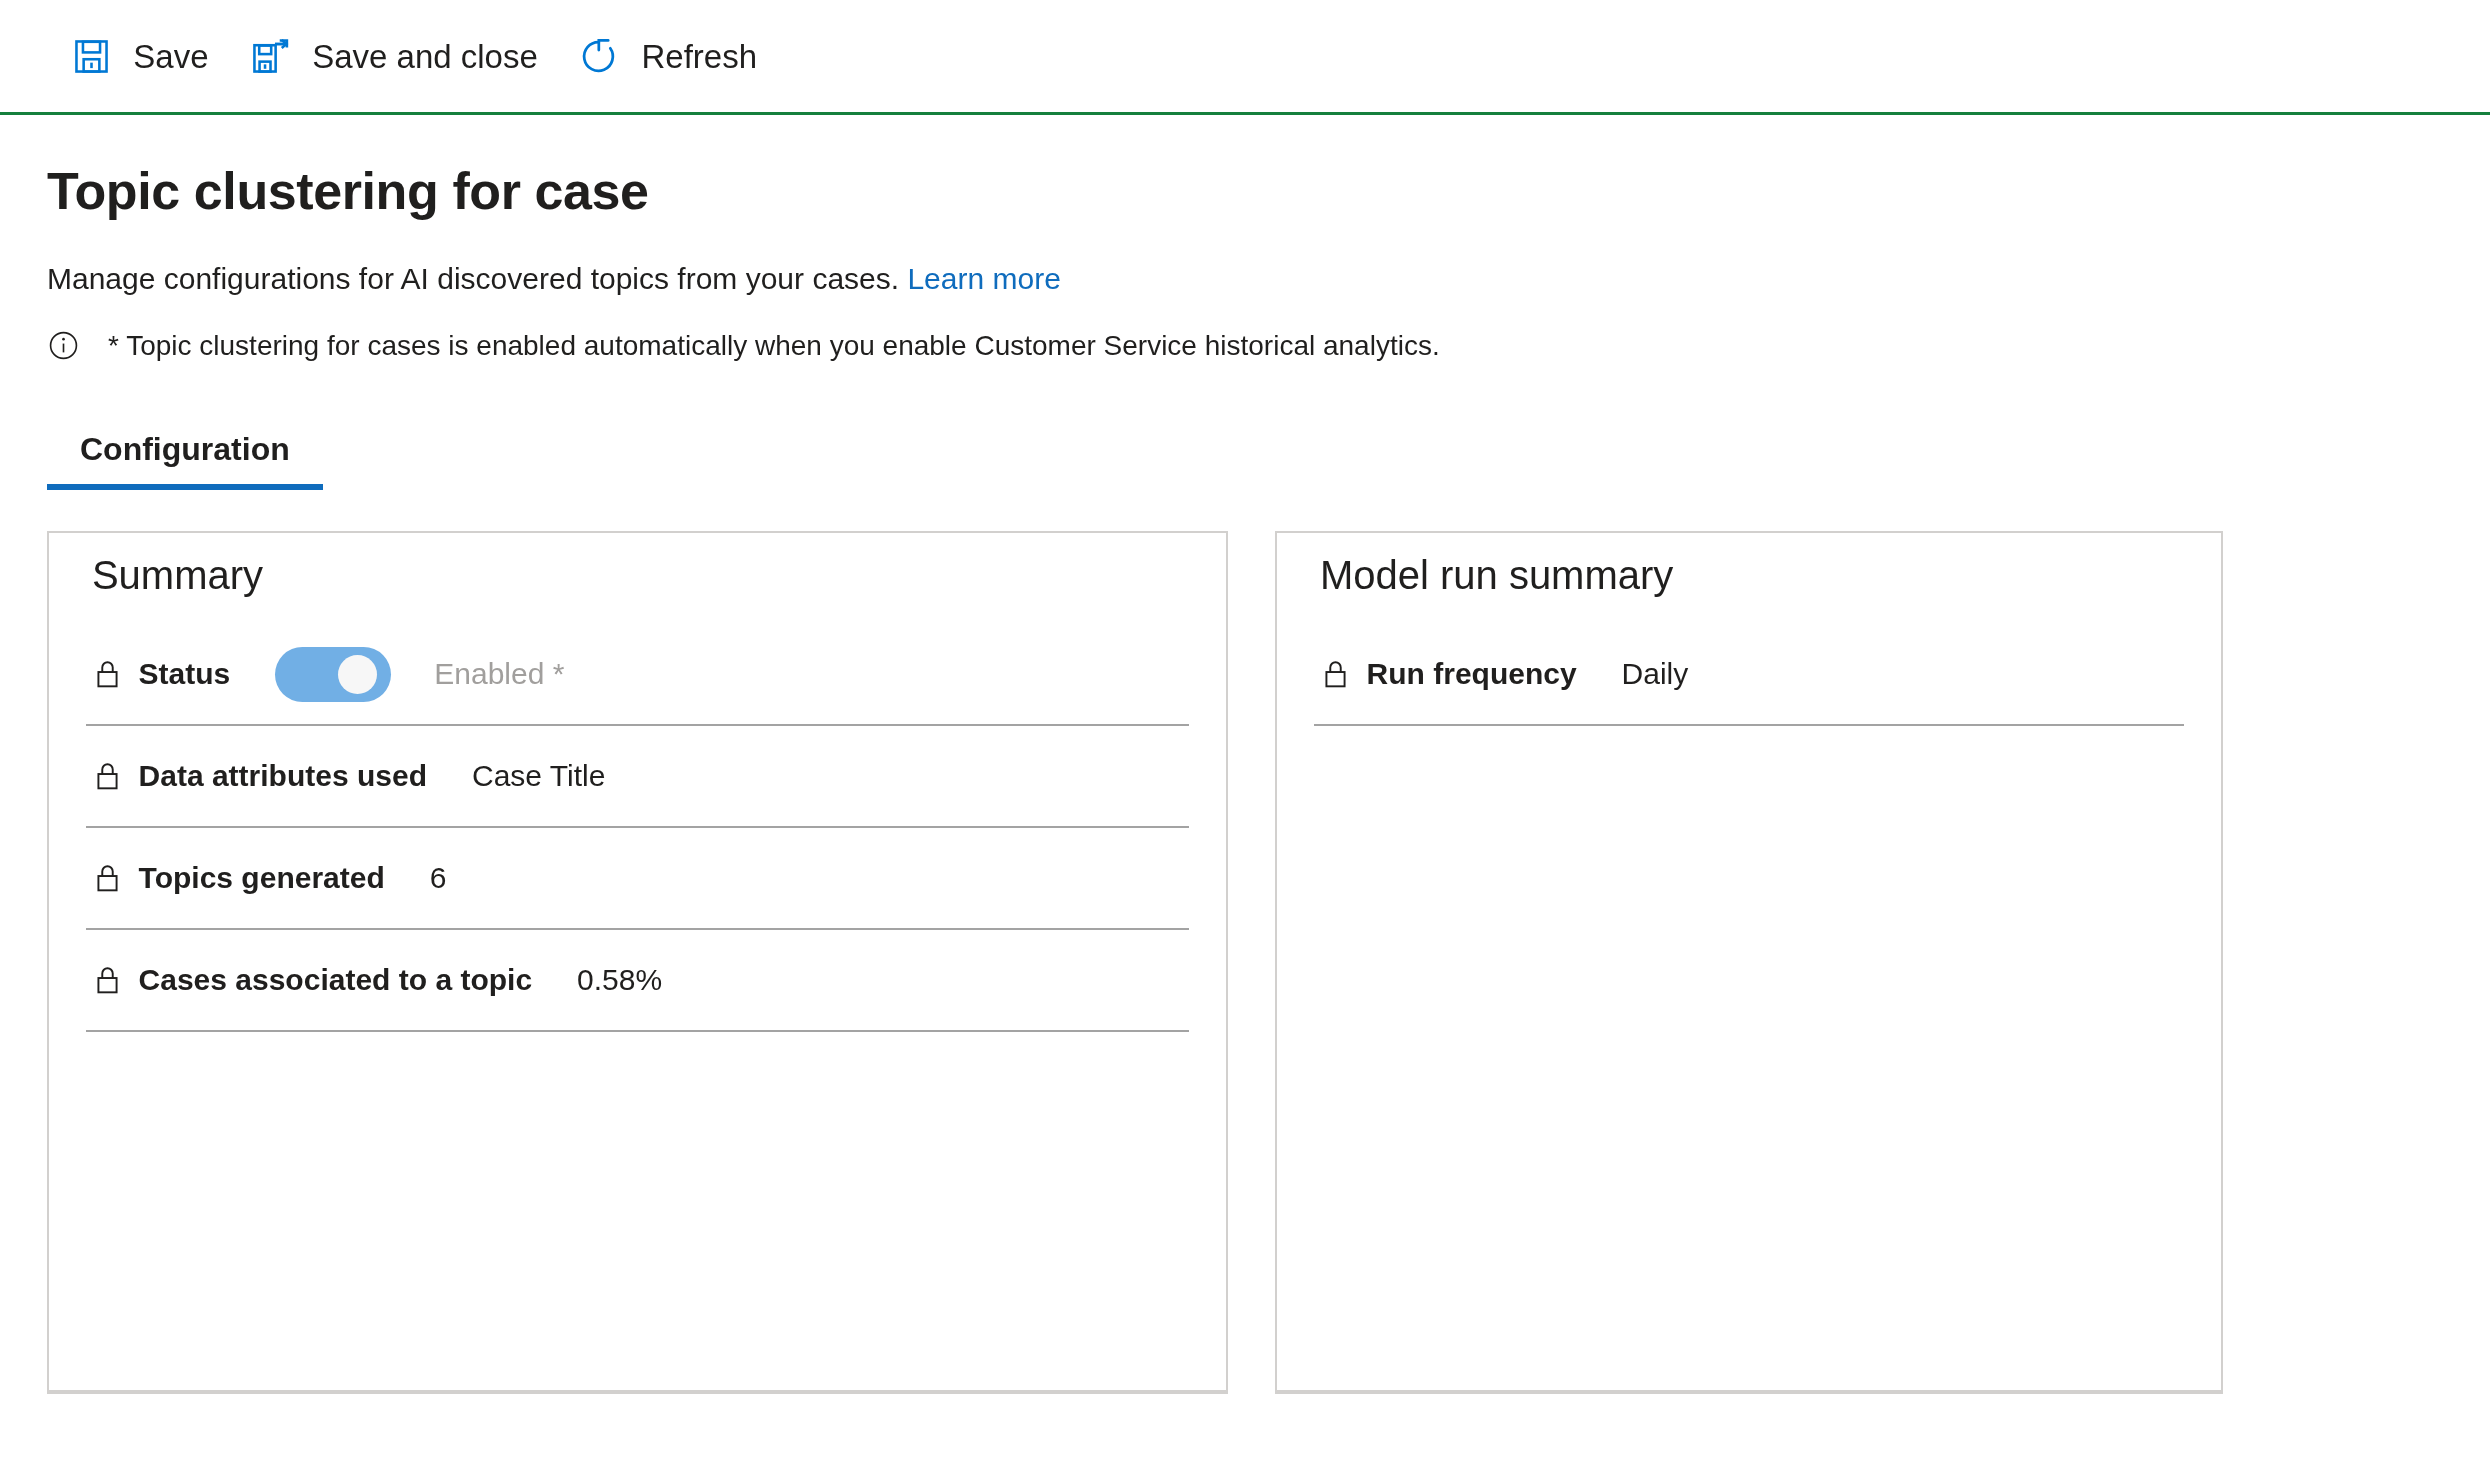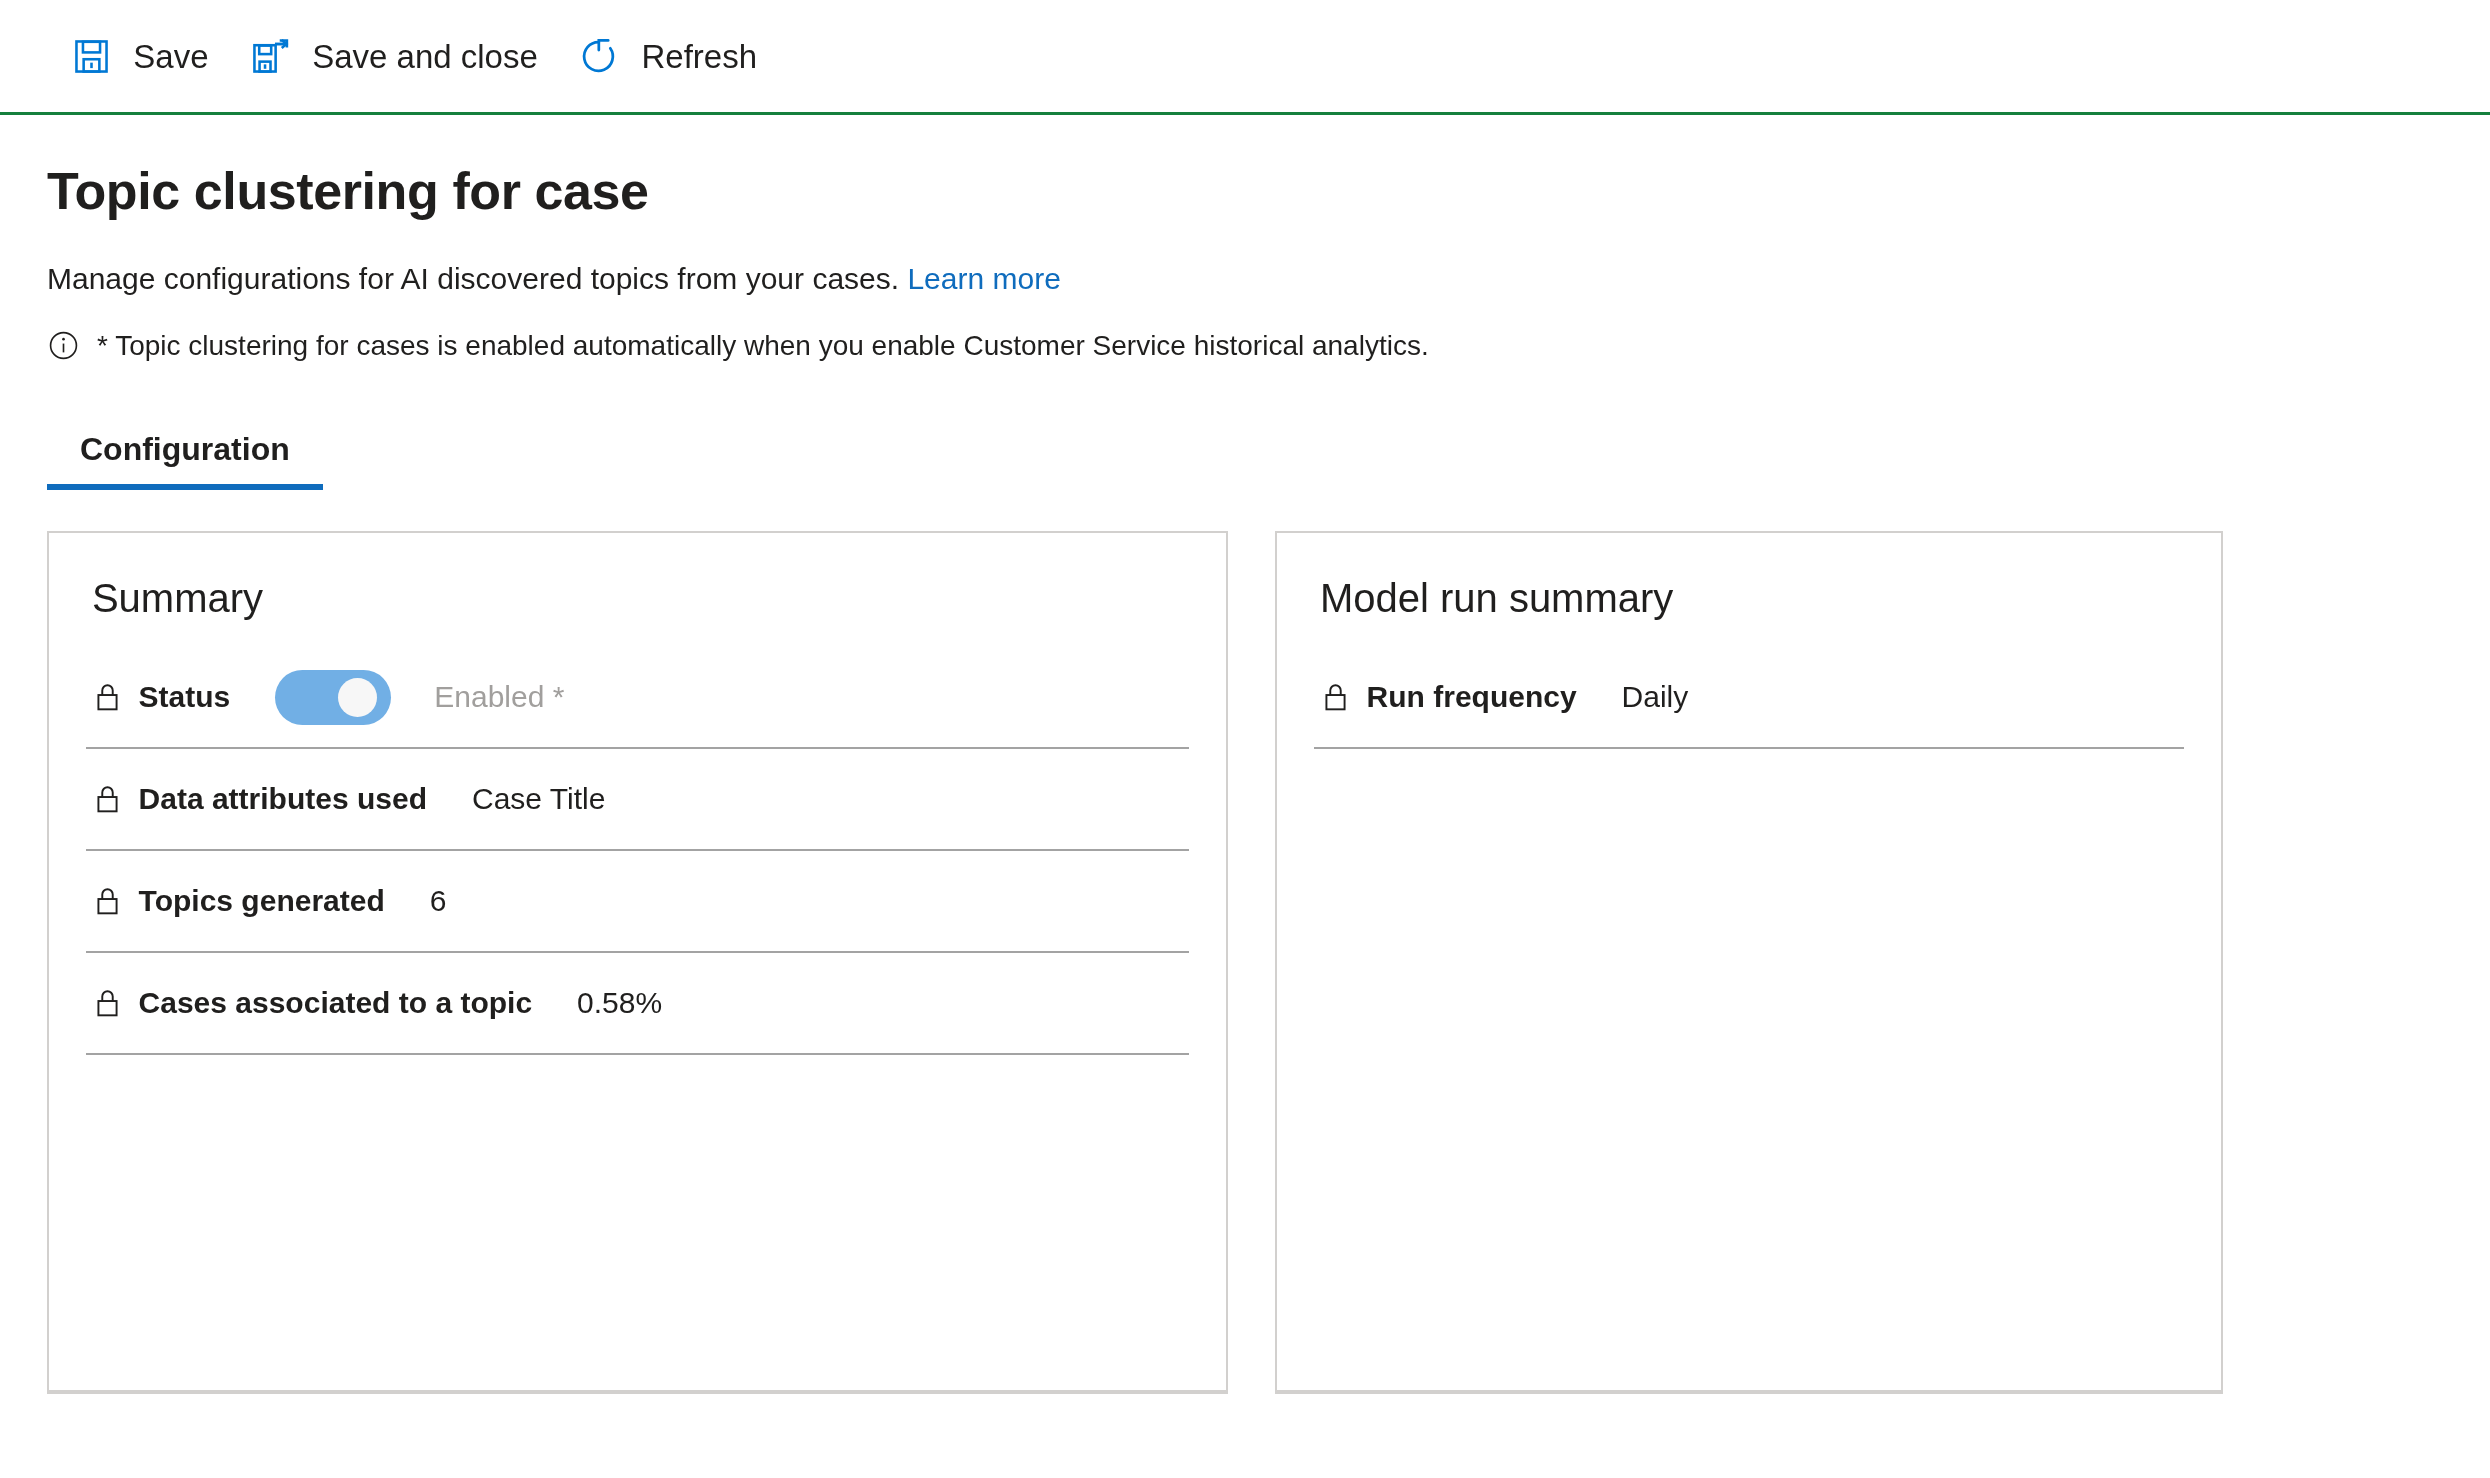--- a/index.html
+++ b/index.html
@@ -71,21 +71,21 @@
   }
   .page-desc a {
     color: #0f6cbd;
     text-decoration: none;
   }
 
   .note-row {
     display: flex;
     align-items: center;
     margin-top: 31px;
-    gap: 17px;
+    gap: 28px;
   }
   .info-icon {
     width: 33px;
     height: 33px;
     flex: 0 0 auto;
     display: inline-flex;
     align-items: center;
     justify-content: center;
   }
   .note-text {
@@ -126,21 +126,21 @@
     margin-top: 41px;
     padding-right: 30px;
   }
   .card {
     background: #ffffff;
     border: 2px solid #d2d0ce;
     border-bottom-width: 4.9px;
     border-bottom-color: #d2d0ce;
     height: 863px;
     box-sizing: border-box;
-    padding: 41px 37px 0 37px;
+    padding: 18px 37px 0 37px;
   }
   .card-left { width: 1181px; }
   .card-right { width: 948px; }
   .card-title {
     font-size: 40px;
     font-weight: 400;
     color: #201f1e;
     margin: 0 0 25.5px 5.9px;
     line-height: 1.2;
   }

